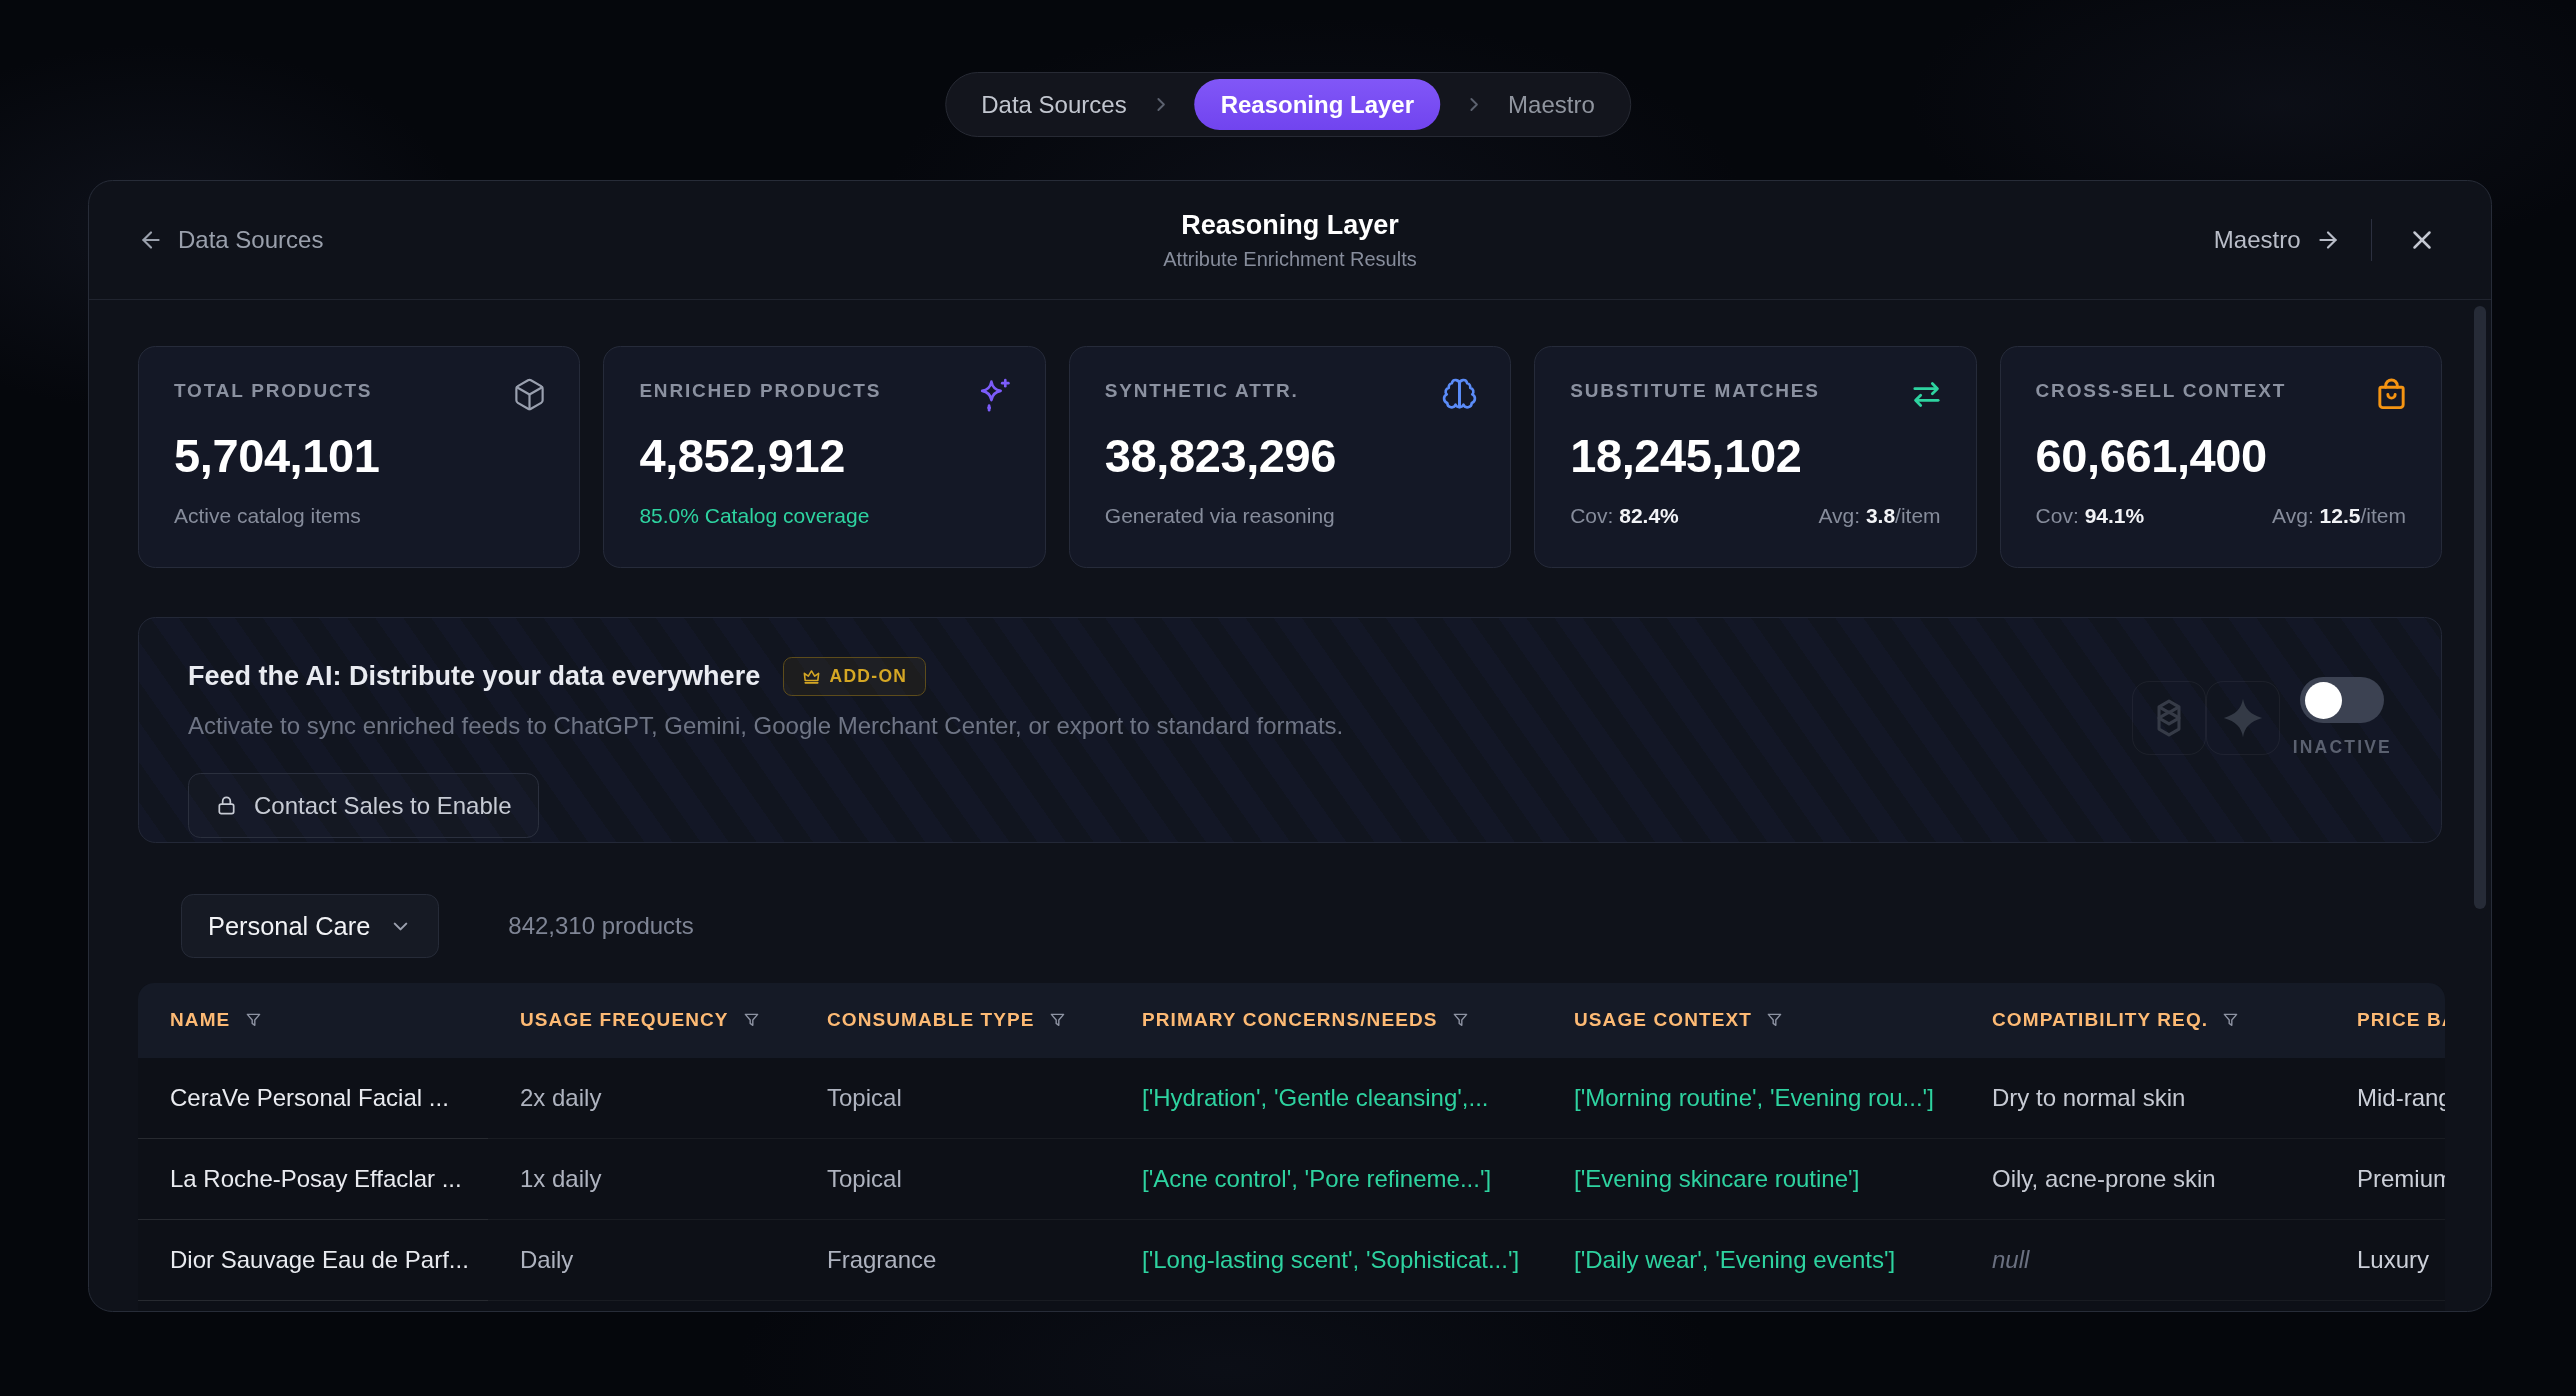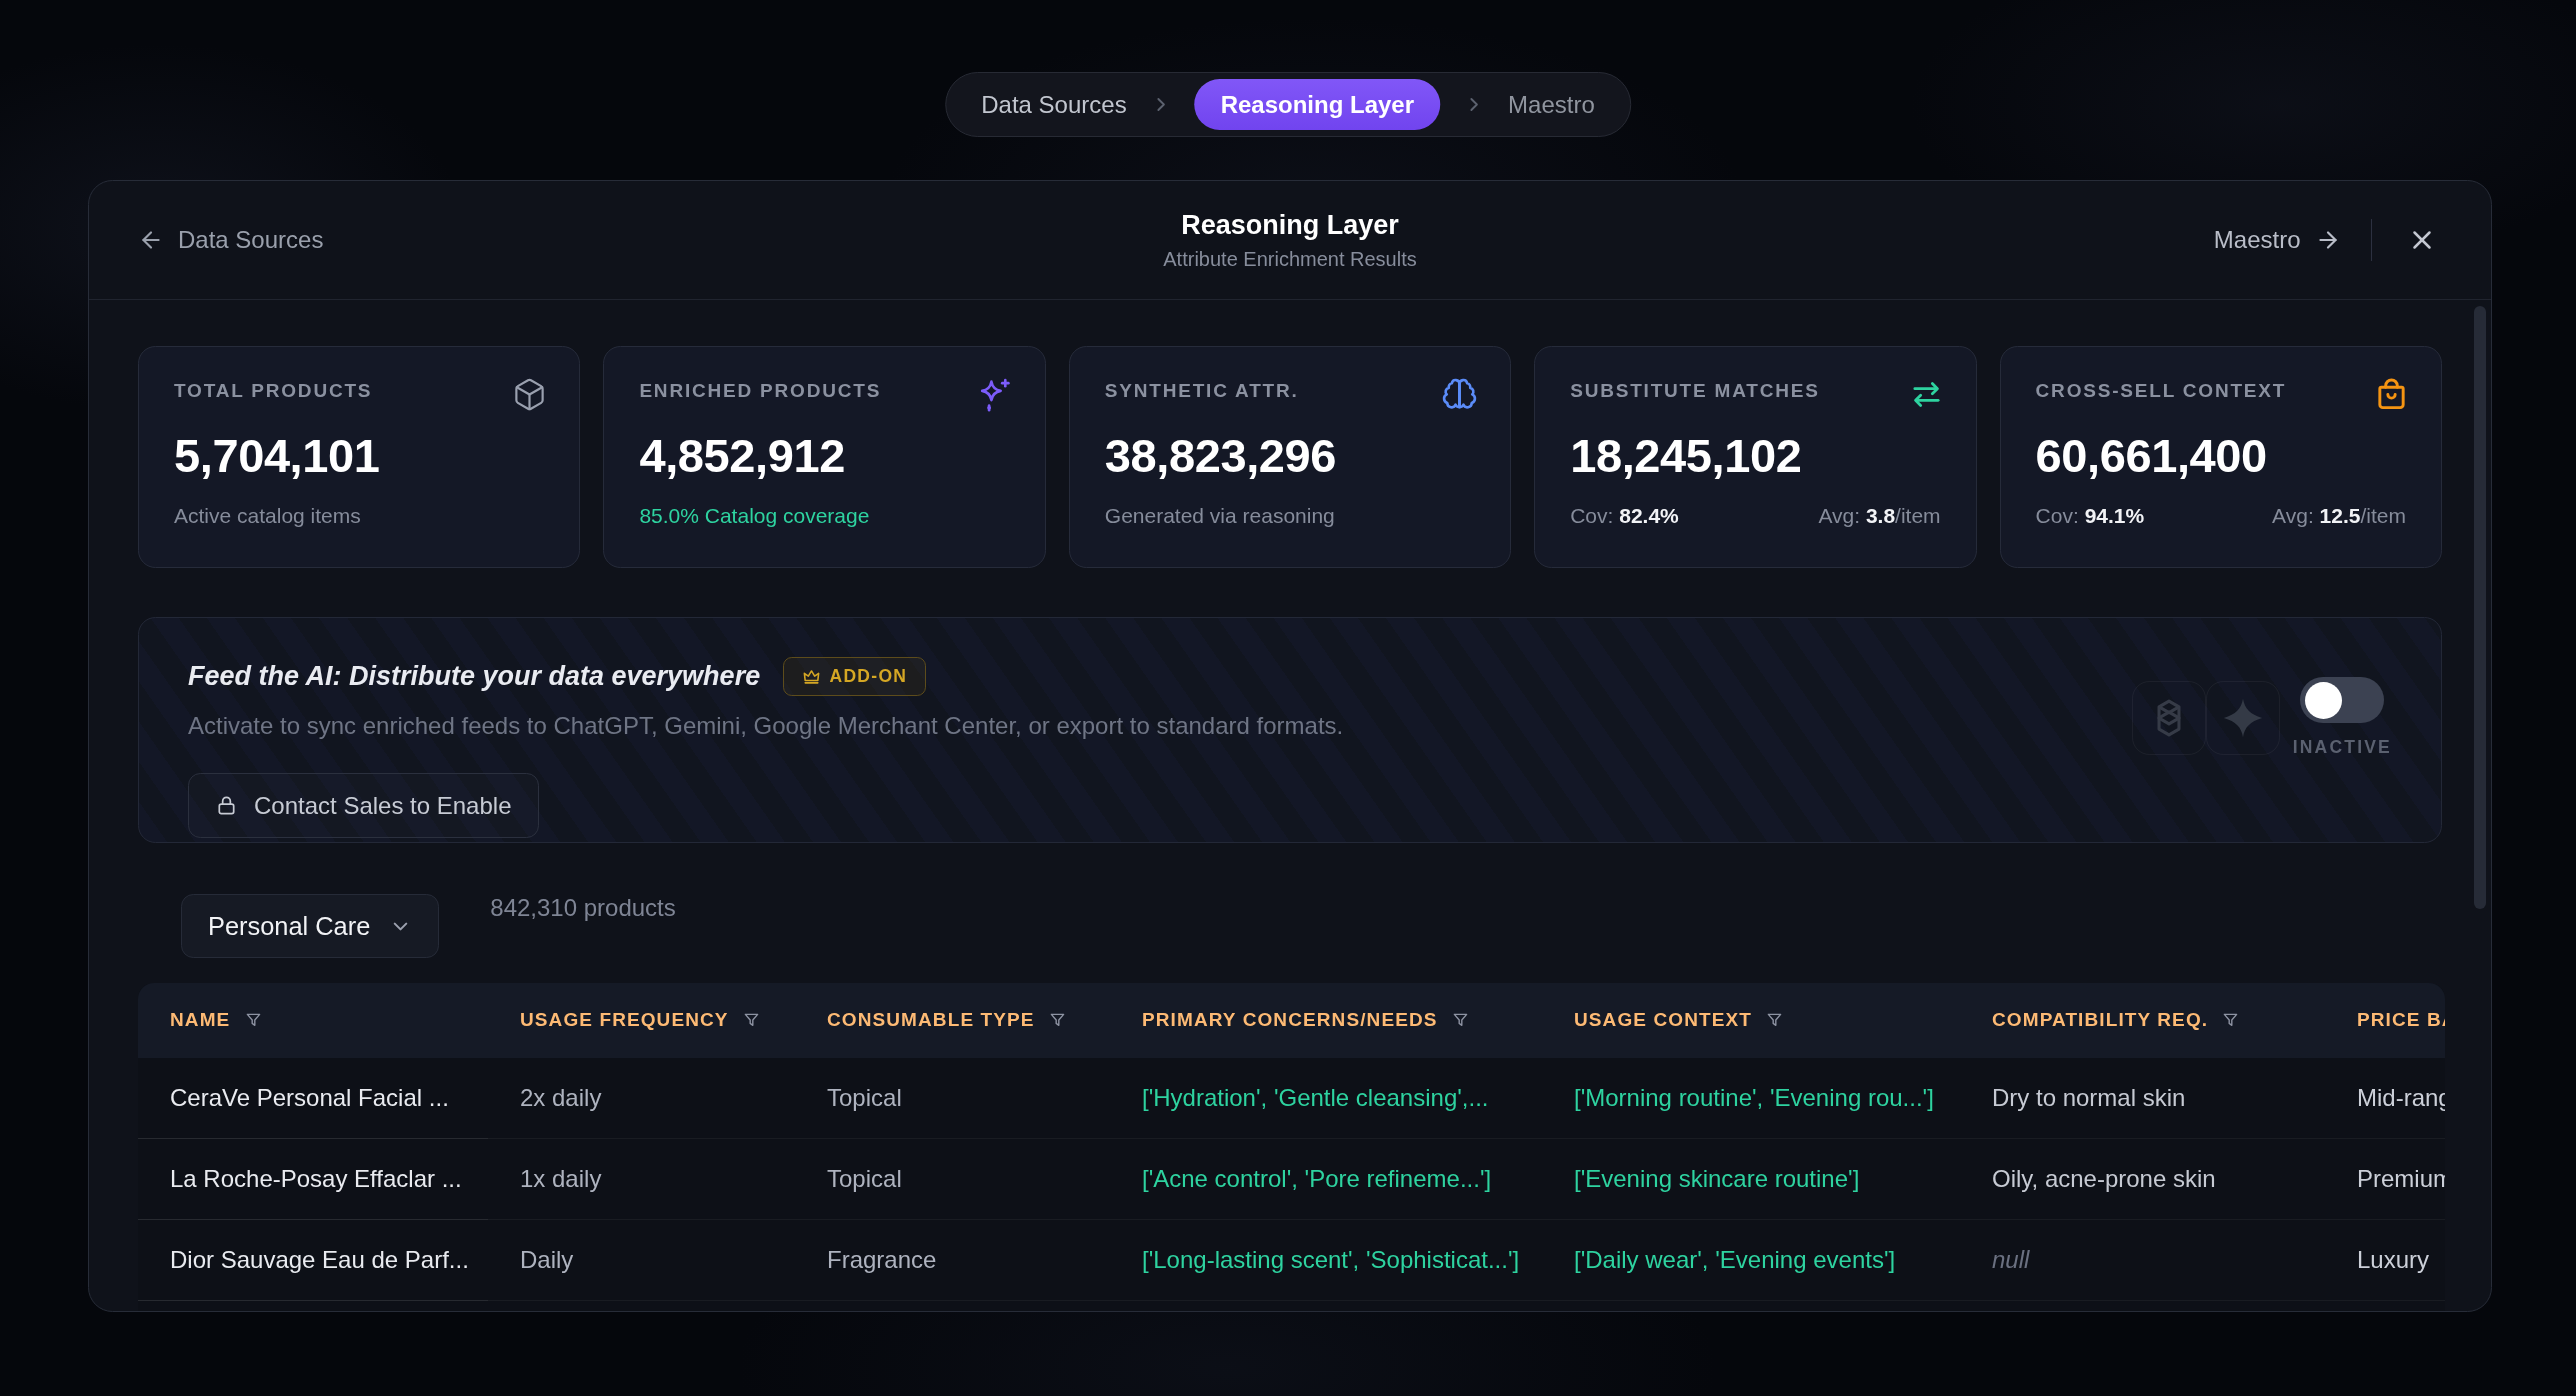--- a/index.html
+++ b/index.html
@@ -68,21 +68,21 @@
   .card-sub-row b { color:#f2f3f6; font-weight:700; }
 
   
   .banner {
     margin-top:49px; height:226px; border-radius:17.5px;
     border:0.9px solid #232837; position:relative; overflow:hidden;
     background:repeating-linear-gradient(55deg, #131726 0 23px, #11151f 23px 46px);
     padding:39px 49px; display:flex; justify-content:space-between;
   }
   .banner-title-row { display:flex; align-items:center; gap:23px; }
-  .banner-title { font-size:27px; font-weight:700; color:#e9ebf1;font-style:italic; }
+  .banner-title { font-size:27px; font-weight:700; color:#e9ebf1; }
   .addon-badge {
     display:flex; align-items:center; gap:8.8px;
     border:0.9px solid #5d4c1b; background:rgba(217,165,20,.06);
     color:#d5a724; font-size:17.5px; font-weight:700; letter-spacing:1.3px;
     padding:8px 17.5px; border-radius:8.8px;
   }
   .banner-sub { margin-top:16px; font-size:24px; color:#6f7585; }
   .banner-btn {
     margin-top:33px; display:inline-flex; align-items:center; gap:16px;
     border:0.9px solid #2b303e; border-radius:12.3px; padding:17.5px 26px;
@@ -92,21 +92,21 @@
   .icon-tile {
     width:74px; height:74px; border-radius:17.5px;
     border:0.9px solid rgba(255,255,255,.05); display:flex; align-items:center; justify-content:center;
   }
   .toggle-col { display:flex; flex-direction:column; align-items:center; gap:14px; margin-left:12.3px; }
   .toggle { width:84px; height:46px; border-radius:875px; background:#3c4252; position:relative; cursor:pointer; }
   .toggle-knob { position:absolute; left:4.4px; top:4.4px; width:37px; height:37px; border-radius:50%; background:#fff; }
   .toggle-status { font-size:17.5px; font-weight:700; letter-spacing:2.2px; color:#5b6170; }
 
   
-  .cat-row { margin-top:51px; display:flex; gap:51px;padding-left:43px; }
+  .cat-row { margin-top:51px; display:flex; align-items:center; gap:69px;padding-left:43px; }
   .cat-btn {
     display:flex; align-items:center; gap:19px;
     background:#161a24; border:0.9px solid #262b38; border-radius:12.3px;
     padding:16.6px 26px; font-size:25.4px; color:#f2f3f6; cursor:pointer;
   }
   .cat-count { font-size:24px; color:#7f8595; }
 
   
   .table-wrap {
     margin-top:24.5px; border-radius:16px 16px 0 0; overflow:hidden;

